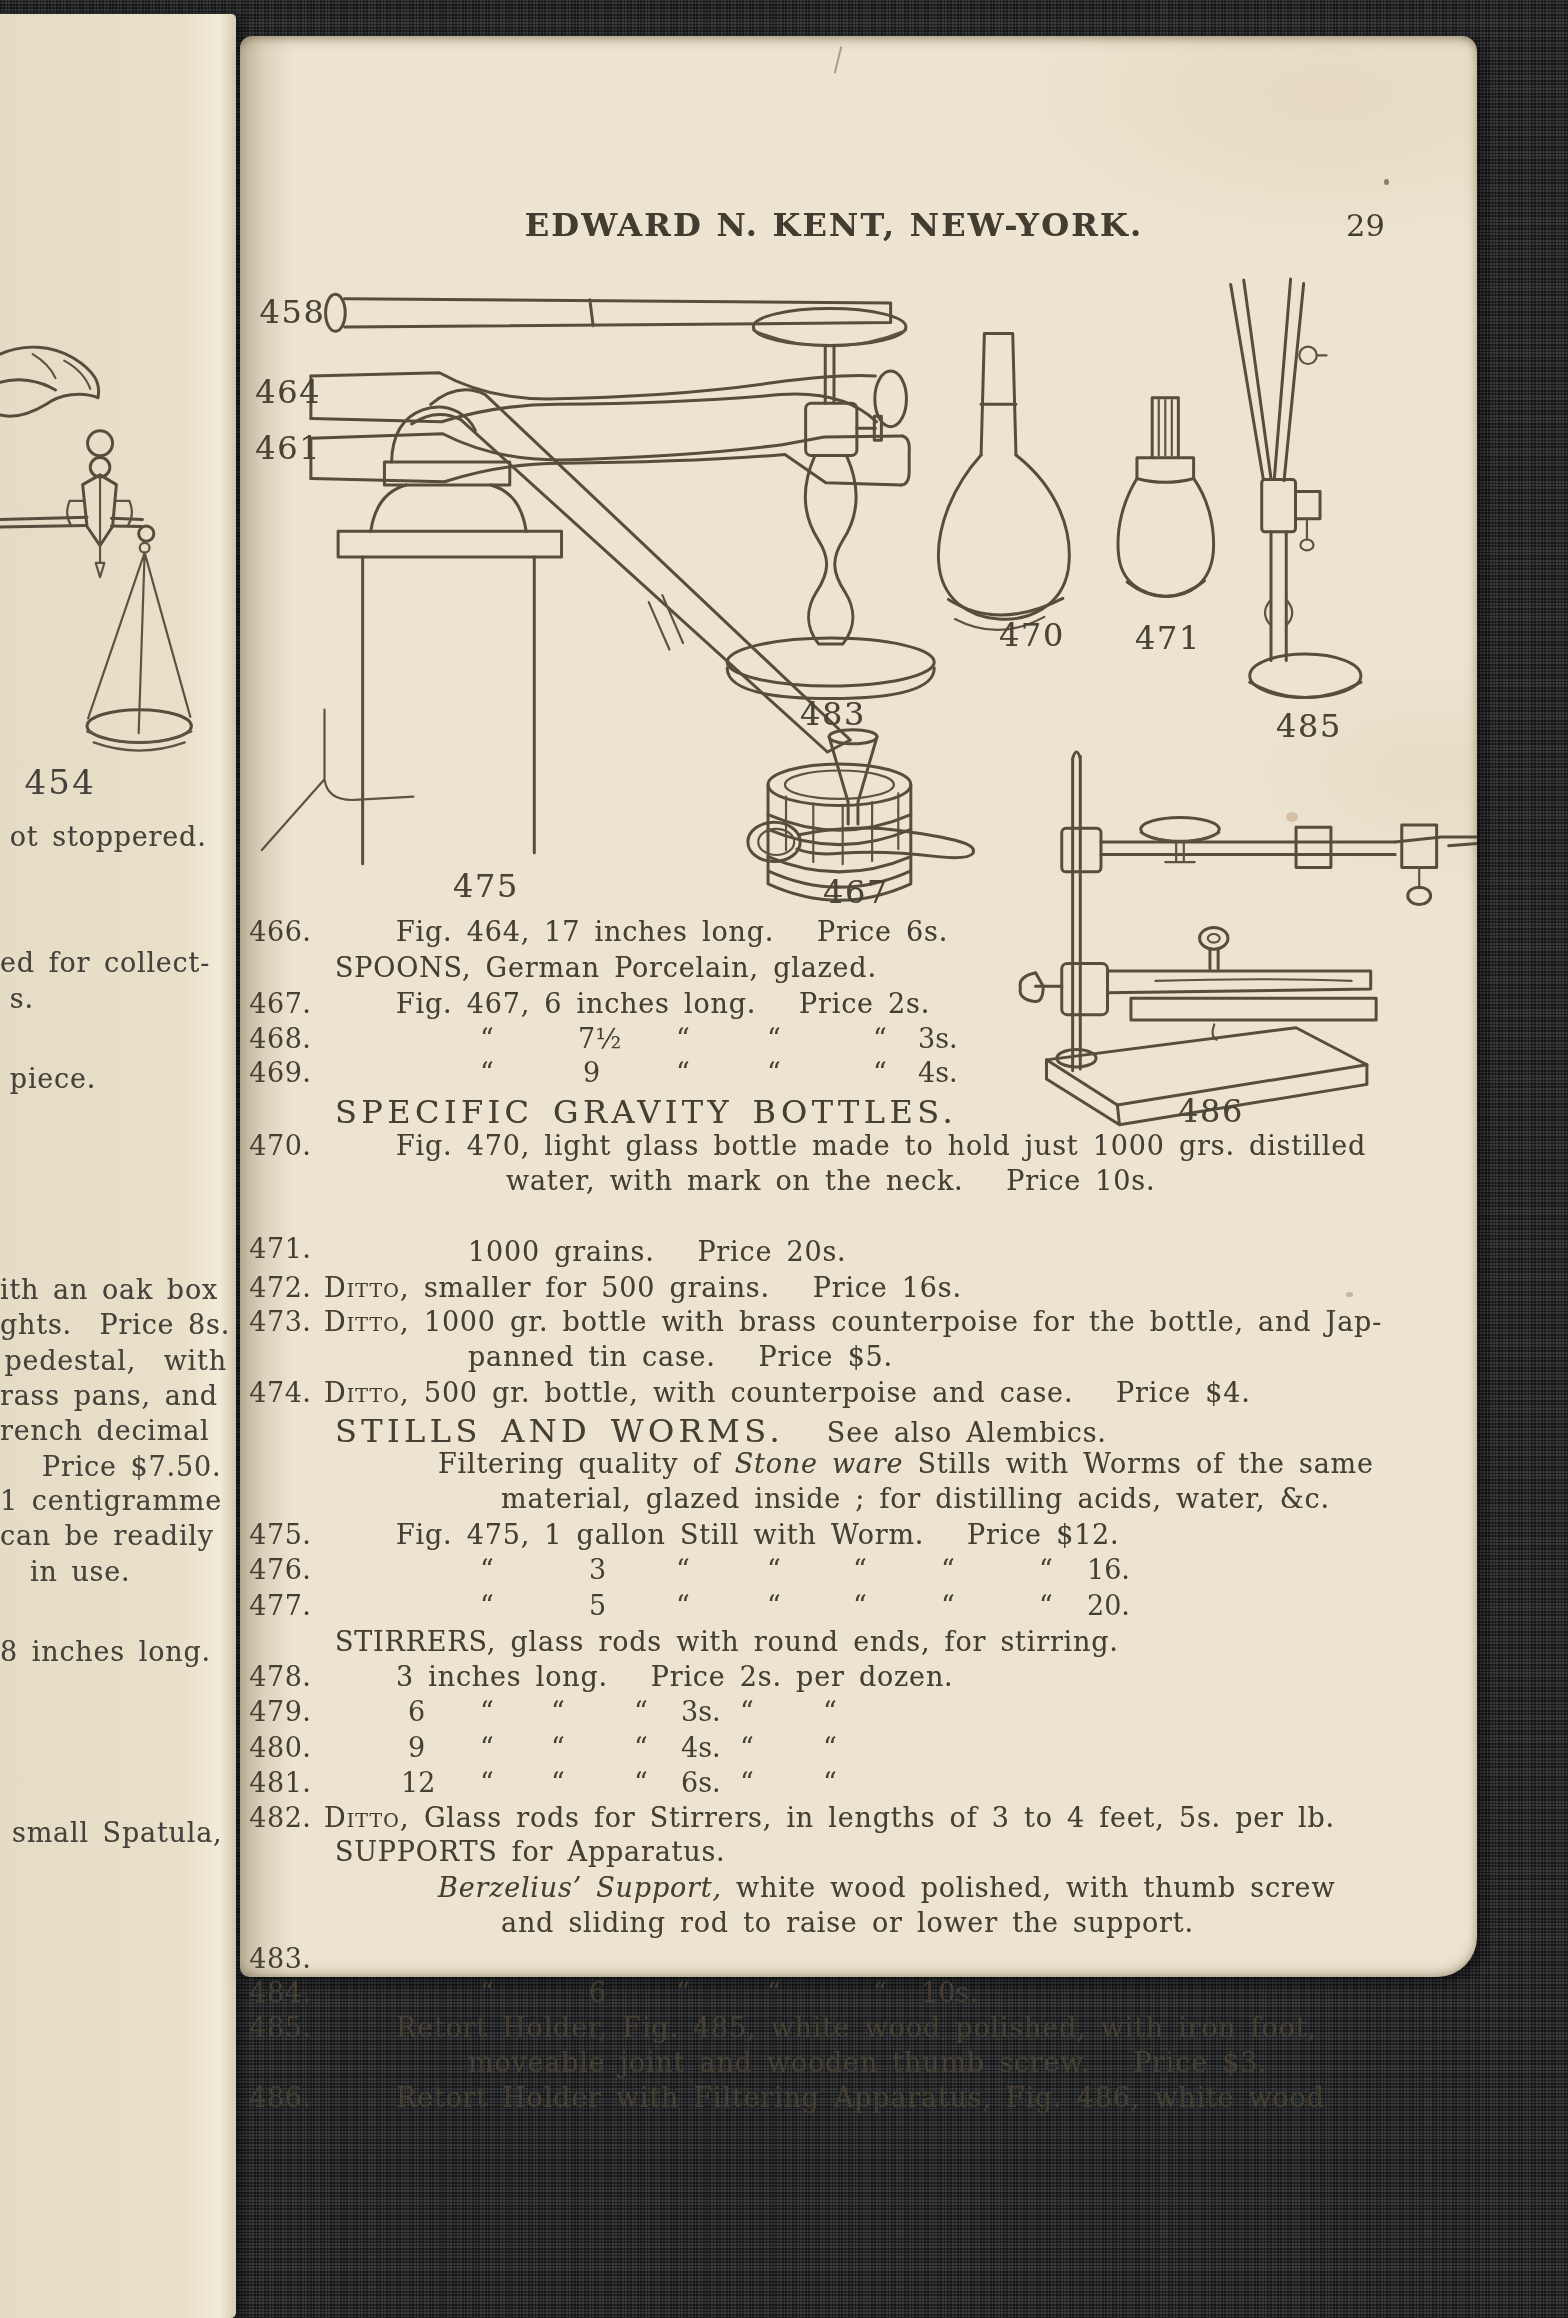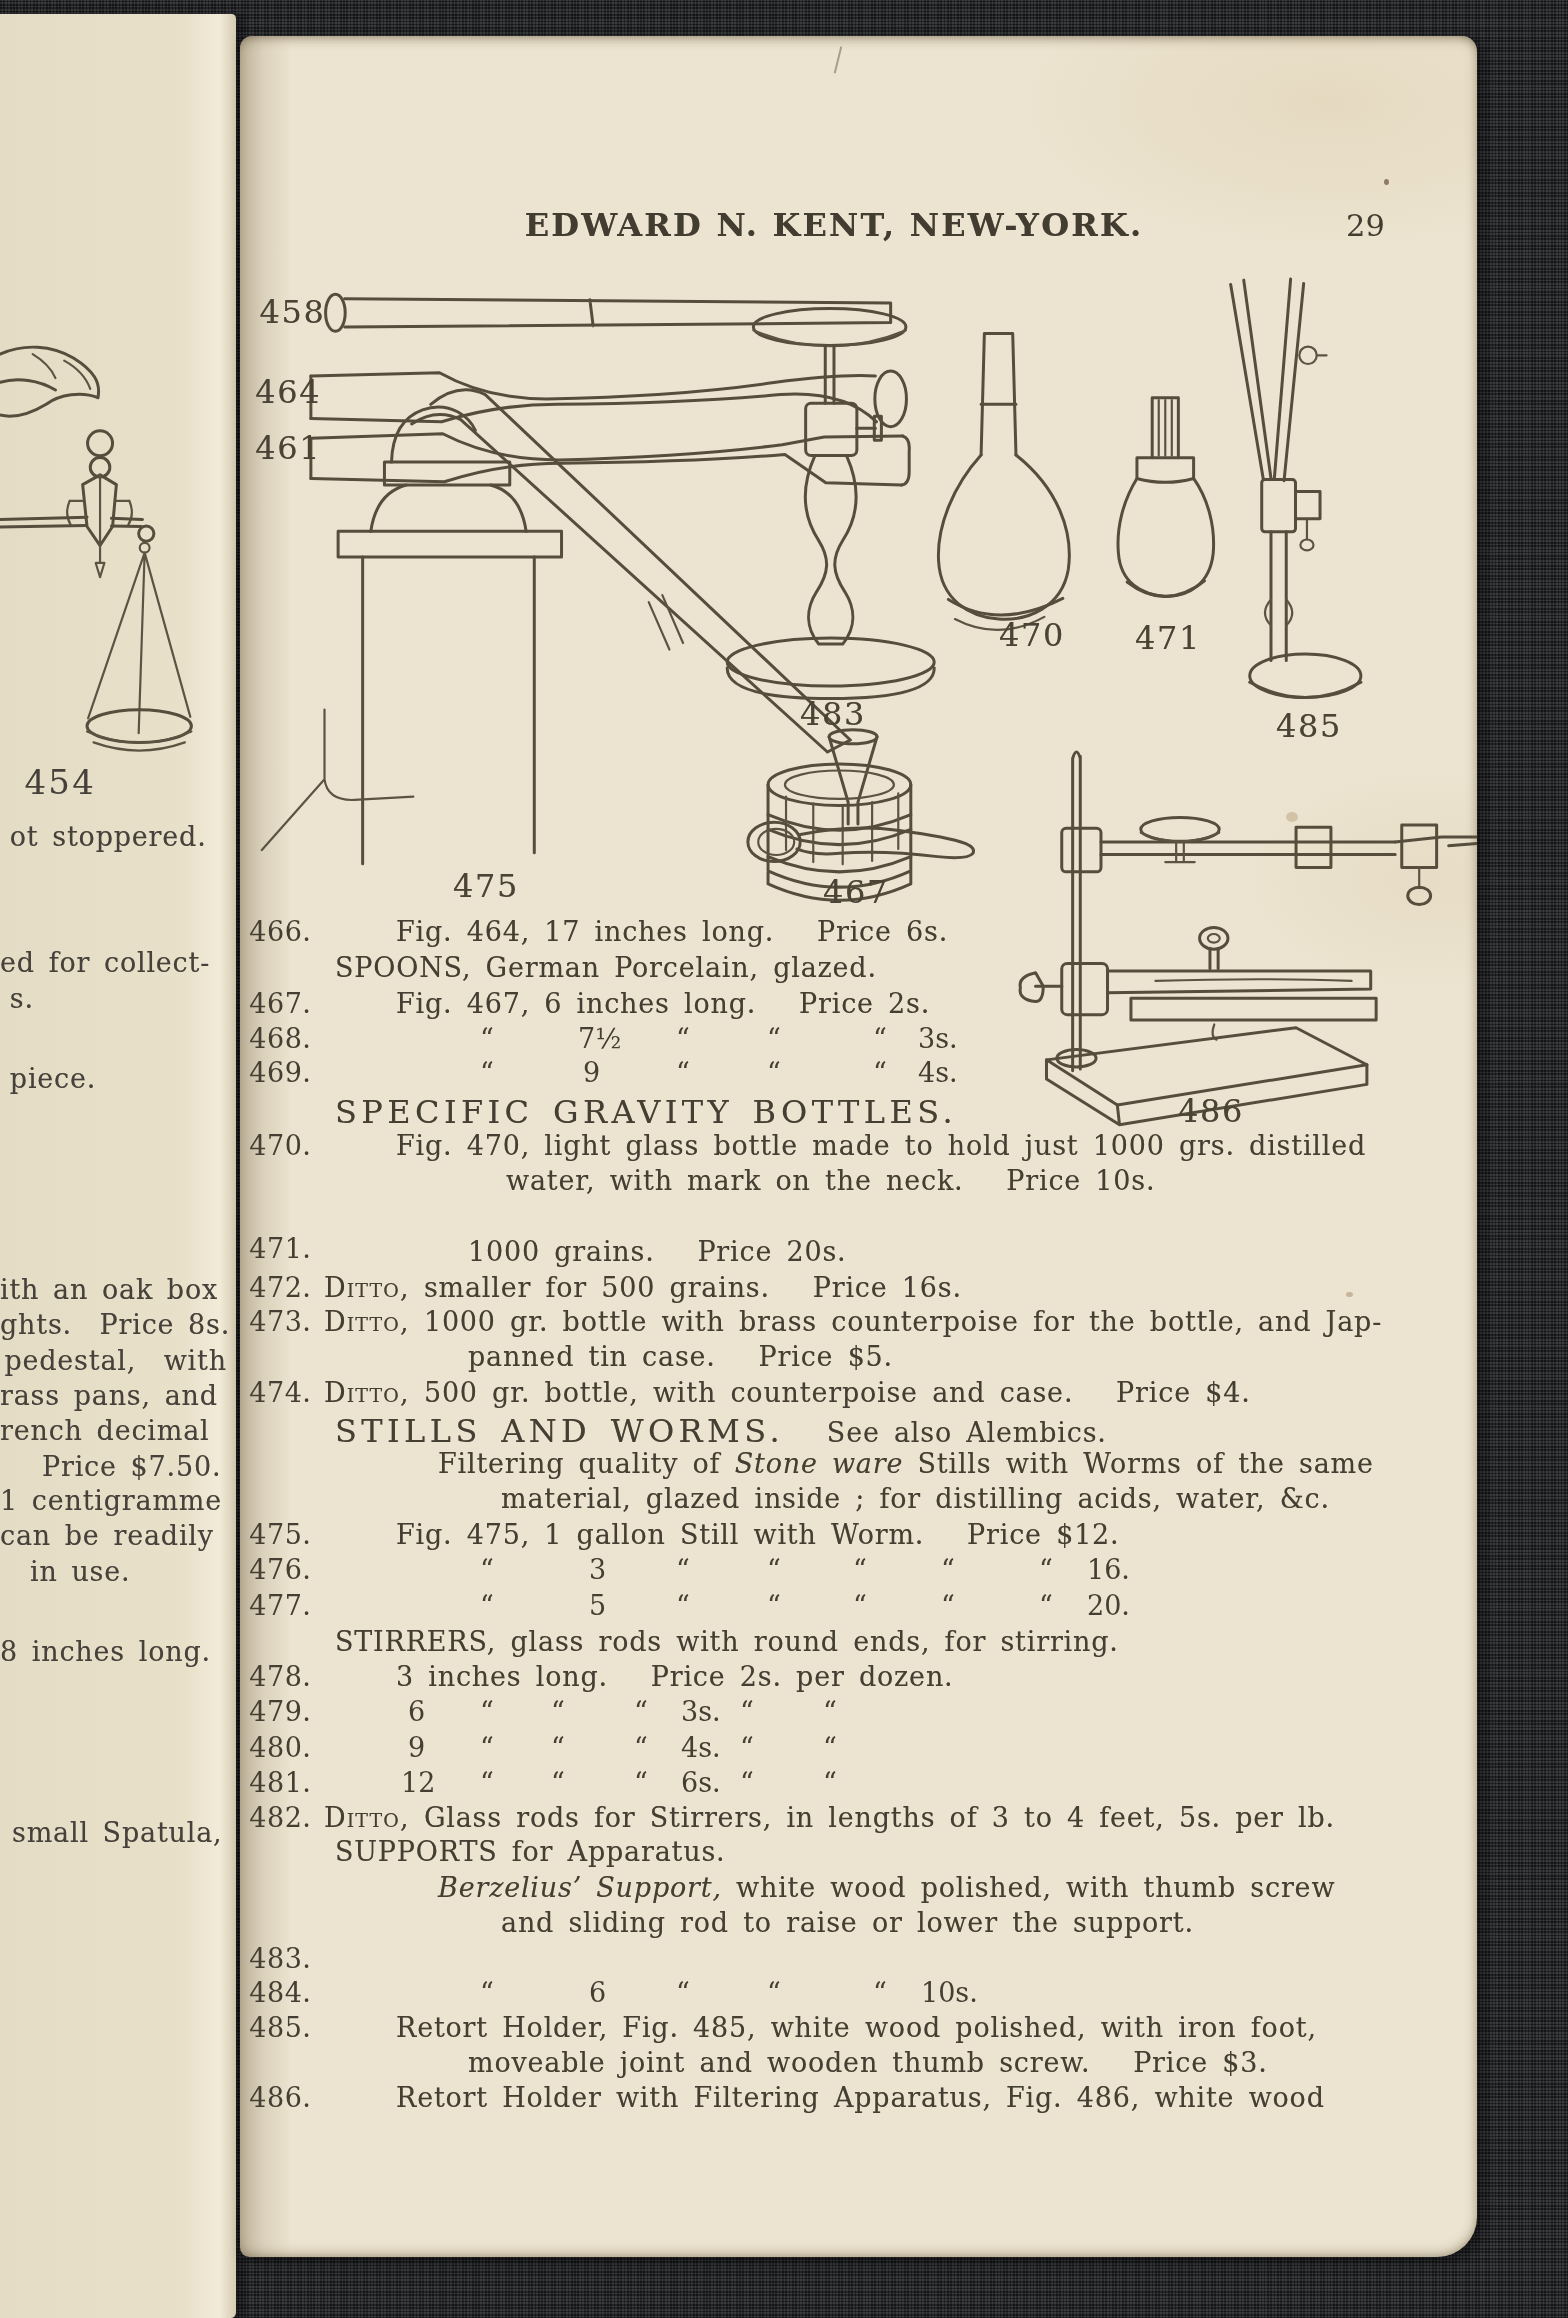--- a/index.html
+++ b/index.html
@@ -12,21 +12,21 @@
     font-family:"DejaVu Serif","Liberation Serif",serif;
   }
   .page{position:absolute;}
   #left-page{
     left:0;top:14px;width:236px;height:2304px;
     background:linear-gradient(90deg,#e5dcc6 0%,#e9e0ca 78%,#f2ebd8 93%,#d6cbb2 100%);
     border-radius:0 4.4px 5.4px 0;
     box-shadow:4.4px 1.1px 8.7px rgba(0,0,0,.55);
   }
   #main-page{
-    left:240px;top:36px;width:1237px;height:2221px;
+    left:240px;top:36px;width:1237px;height:1941px;
     background:
       radial-gradient(490px 229px at 88% 3%, rgba(180,140,80,.12), transparent 65%),
       radial-gradient(272px 163px at 96% 38%, rgba(170,130,75,.08), transparent 70%),
       linear-gradient(90deg, rgba(115,95,65,.40) 0px, rgba(115,95,65,.14) 23px, rgba(115,95,65,0) 52px),
       #ece4d0;
     border-radius:12px 15.3px 40px 9.8px;
     box-shadow:
       inset 0 8.7px 14px -9.8px rgba(92,76,50,.85),
       inset 0 -9.8px 16.3px -12px rgba(92,76,50,.75),
       inset -6.5px 0 14px -8.7px rgba(120,100,70,.6),

